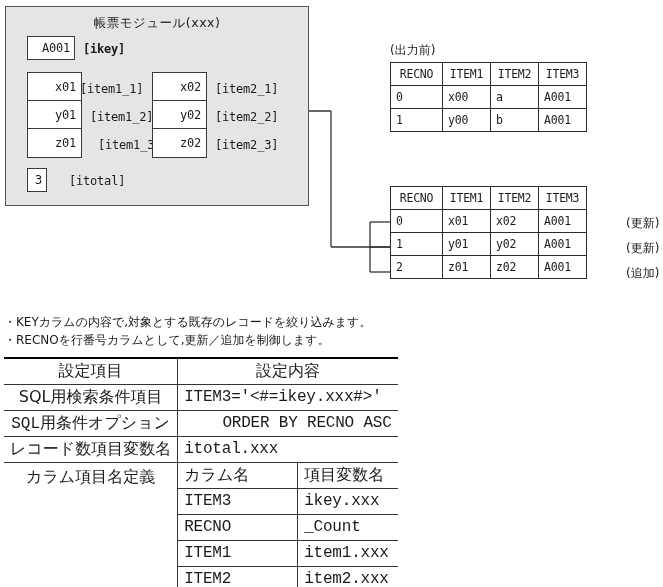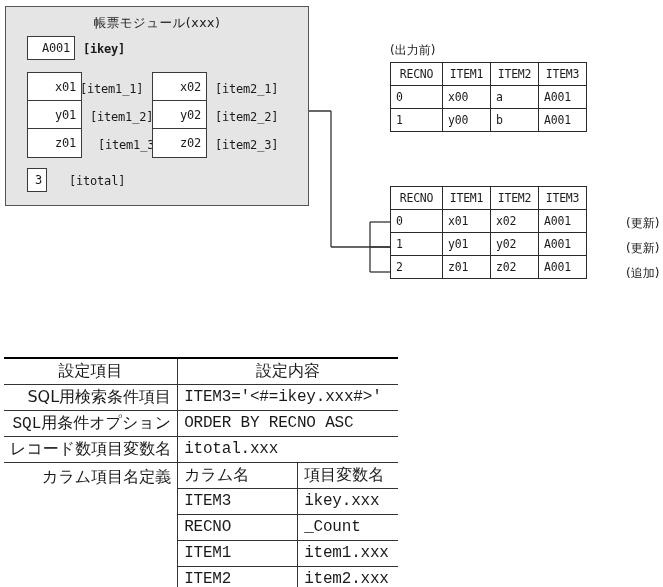--- a/index.html
+++ b/index.html
@@ -143,21 +143,21 @@
     border-bottom: 1px solid #333;
     font-size: 16px;
     font-weight: normal;
     height: 26px;
     padding: 0 6px;
     box-sizing: border-box;
     white-space: nowrap;
     vertical-align: middle;
   }
   #settings .hdr { text-align: center; }
-  #settings .lab { text-align: right; margin-top: 21px; }
+  #settings .lab { text-align: center; margin-top: 21px; }
   #settings .val { text-align: left; font-family: Liberation Mono, monospace; }
   #settings .noborder-lr { border-left: none; border-right: none; }
   #settings .thick-top  { border-top: 2.2px solid #000; }
   #settings .thick-bot  { border-bottom: 2.2px solid #000; }
 
   
   #wires { position: absolute; left: 0; top: 0; width: 663px; height: 587px; }
 </style>
 </head>
 <body>
@@ -287,39 +287,43 @@
         <td class="mono">z02</td>
         <td class="mono">A001</td>
       </tr>
     </tbody>
   </table>
 
   <div class="rowtag jp" style="left:597px; top:215px;">(更新)</div>
   <div class="rowtag jp" style="left:597px; top:240px;">(更新)</div>
   <div class="rowtag jp" style="left:597px; top:265px;">(追加)</div>
 
+  <div class="notes jp">
+    <div>・KEYカラムの内容で,対象とする既存のレコードを絞り込みます。</div>
+    <div>・RECNOを行番号カラムとして,更新／追加を制御します。</div>
+  </div>
 
   <table id="settings">
     <colgroup>
       <col style="width:160px">
       <col style="width:120px">
       <col style="width:100px">
     </colgroup>
     <tbody>
       <tr>
         <th class="hdr jp thick-top noborder-lr" style="border-left:none;">設定項目</th>
         <th class="hdr jp thick-top" colspan="2" style="border-right:none;">設定内容</th>
       </tr>
       <tr>
         <td class="lab jp" style="border-left:none;">SQL用検索条件項目</td>
         <td class="val mono" colspan="2" style="border-right:none;">ITEM3='&lt;#=ikey.xxx#&gt;'</td>
       </tr>
       <tr>
         <td class="lab jp" style="border-left:none;font-family:Liberation Mono, monospace;">SQL用条件オプション</td>
-        <td class="val mono" colspan="2" style="border-right:none;">ORDER BY RECNO ASC</td>
+        <td class="val mono" colspan="2" style="border-right:none;text-align:right;">ORDER BY RECNO ASC</td>
       </tr>
       <tr>
         <td class="lab jp" style="border-left:none;">レコード数項目変数名</td>
         <td class="val mono" colspan="2" style="border-right:none;">itotal.xxx</td>
       </tr>
 
       <tr>
         <td class="lab jp" rowspan="5" style="border-left:none; border-bottom:none; vertical-align:top; padding-top:4px;">カラム項目名定義</td>
         <td class="val jp">カラム名</td>
         <td class="val jp" style="border-right:none;">項目変数名</td>

